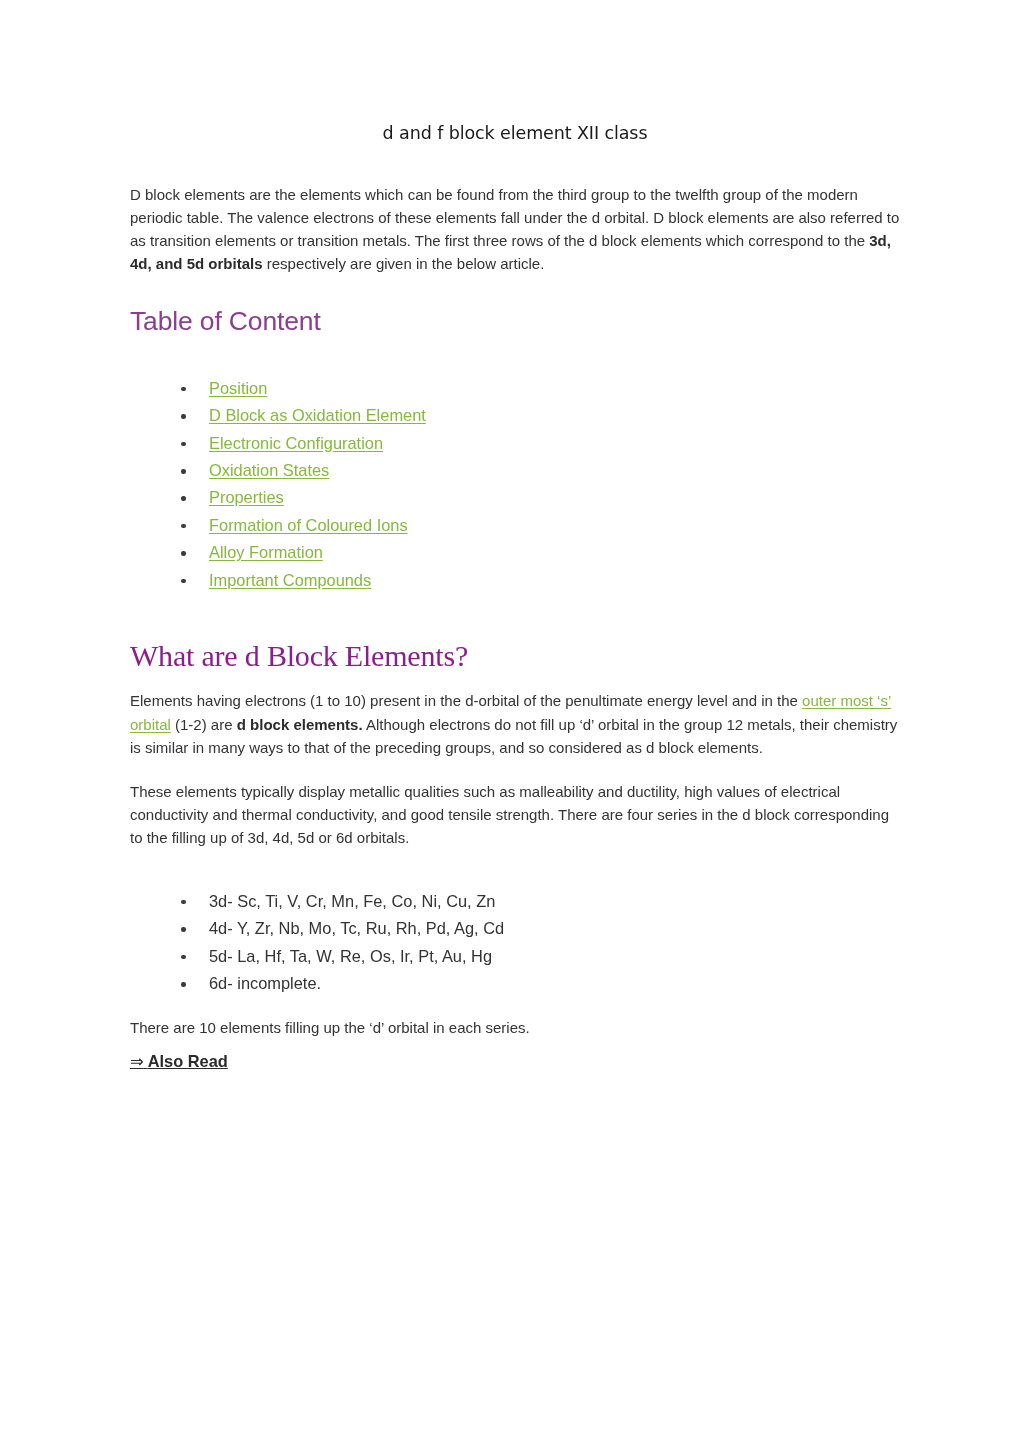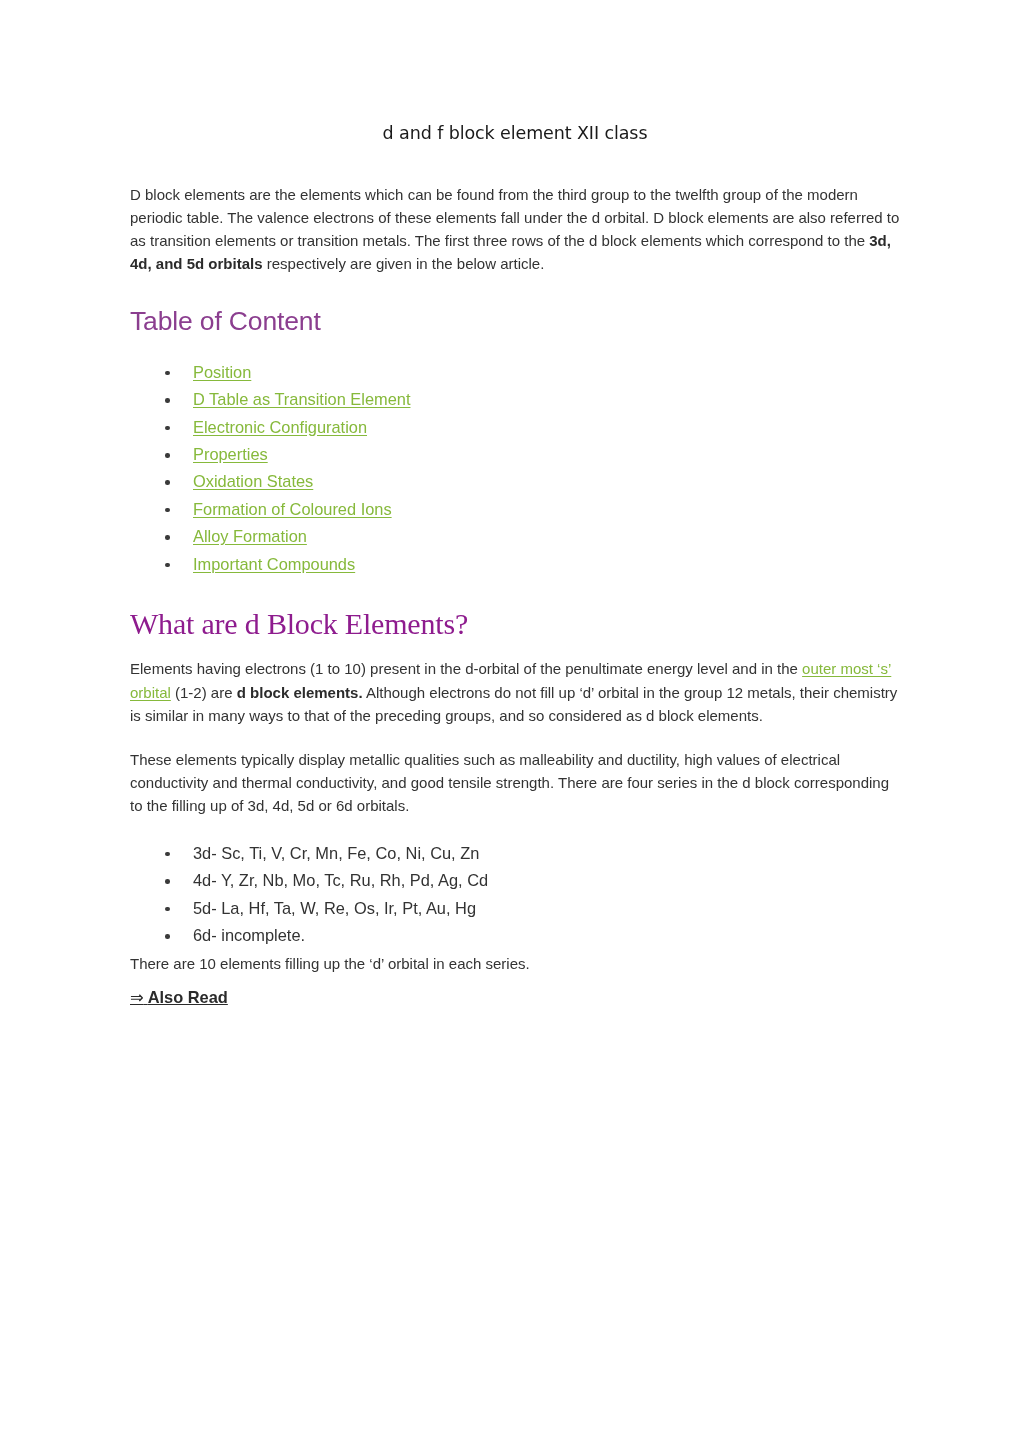--- a/index.html
+++ b/index.html
@@ -76,21 +76,21 @@
     font-weight: 400;
     color: #8E1C8E;
     margin: 0;
     line-height: 1.18;
     letter-spacing: -0.2px;
   }
 
   
   ul.bullets {
     list-style: none;
-    margin: 0;
+    margin: 16px;
     padding: 0;
   }
   ul.bullets li {
     position: relative;
     padding-left: 63px;
     font-family: "Liberation Sans", sans-serif;
     font-size: 16.4px;
     color: #333333;
     line-height: 27.4px;
     height: 27.4px;
@@ -158,24 +158,24 @@
     <p class="body-text"><span>D block elements are the elements which can be found from the third group to the twelfth group of the modern periodic table. The valence electrons of these elements fall under the d orbital. D block elements are also referred to as transition elements or transition metals. The first three rows of the d block elements which correspond to the </span><b>3d, 4d, and 5d orbitals</b><span> respectively are given in the below article.</span></p>
 
     <div class="gap-after-intro"></div>
 
     <h2 class="h-toc">Table of Content</h2>
 
     <div class="gap-med"></div>
 
     <ul class="bullets">
       <li><a class="doc-link">Position</a></li>
-      <li><a class="doc-link">D Table as Transition Element</a></li>
+      <li><a class="doc-link">D Block as Oxidation Element</a></li>
       <li><a class="doc-link">Electronic Configuration</a></li>
+      <li><a class="doc-link">Oxidation States</a></li>
       <li><a class="doc-link">Properties</a></li>
-      <li><a class="doc-link">Oxidation States</a></li>
       <li><a class="doc-link">Formation of Coloured Ions</a></li>
       <li><a class="doc-link">Alloy Formation</a></li>
       <li><a class="doc-link">Important Compounds</a></li>
     </ul>
 
     <div style="height:28px"></div>
 
     <h2 class="h-main">What are d Block Elements?</h2>
 
     <div style="height:16px"></div>

